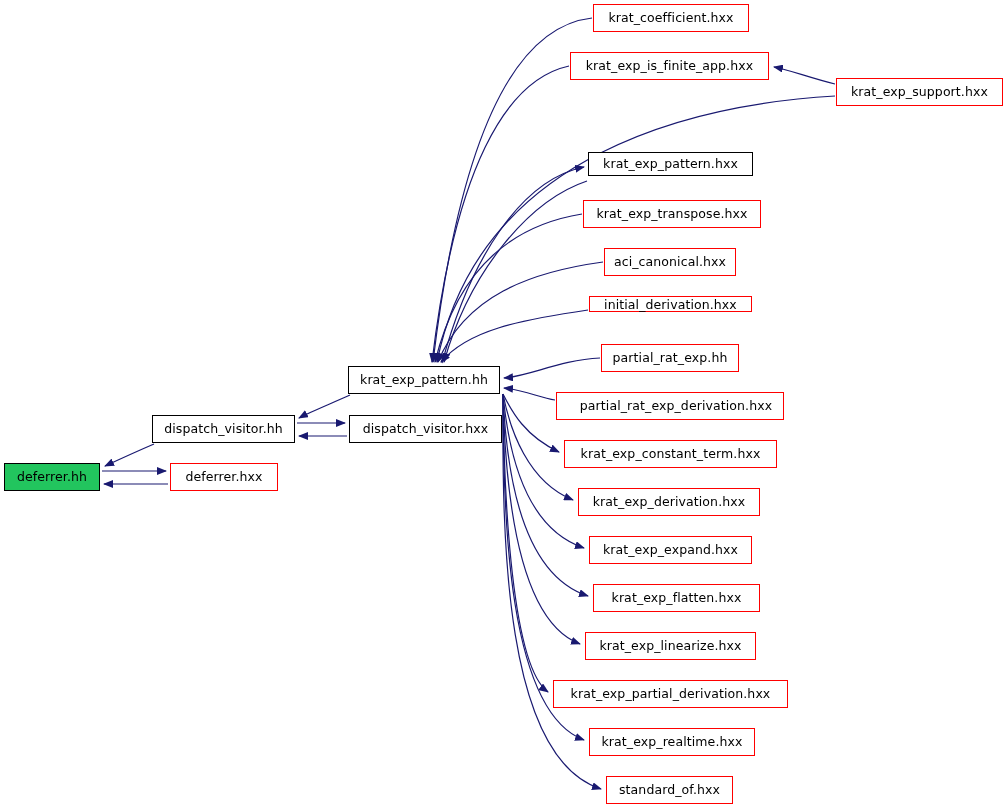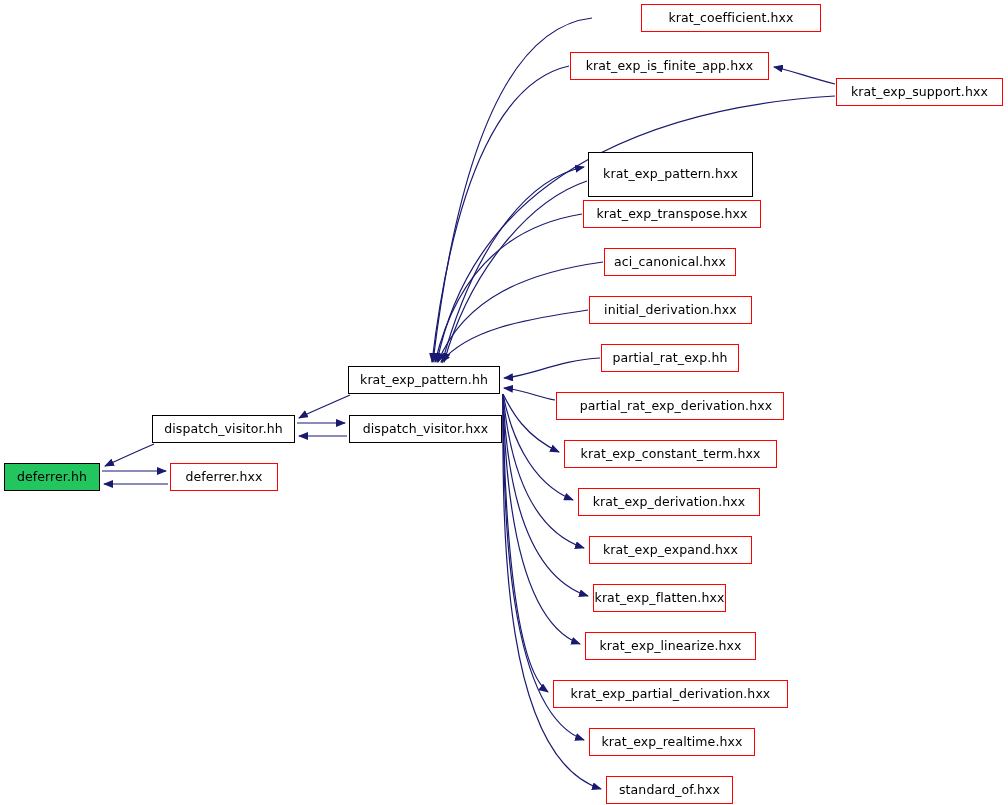--- a/index.html
+++ b/index.html
@@ -59,57 +59,57 @@
       <path d="M347,436 L299,436"></path>
 
       <path d="M154,444 C140,450 118,460 105,466"></path>
 
       <path d="M102,471 L166,471"></path>
       <path d="M168,484 L104,484"></path>
     </g>
   </svg>
 
   <div id="nodes">
-      <div class="node" style="left: 593px; top: 4px; width: 180px; height: 28px; margin-left: 48px;">
+      <div class="node" style="left: 593px; top: 4px; width: 156px; height: 28px;">
         <span class="lbl">krat_coefficient.hxx</span>
       </div>
       <div class="node" style="left: 570px; top: 52px; width: 199px; height: 28px;">
         <span class="lbl">krat_exp_is_finite_app.hxx</span>
       </div>
       <div class="node" style="left: 836px; top: 78px; width: 167px; height: 28px;">
         <span class="lbl">krat_exp_support.hxx</span>
       </div>
-      <div class="node black" style="left: 588px; top: 152px; width: 165px; height: 45px;">
+      <div class="node black" style="left: 588px; top: 152px; width: 165px; height: 24px;">
         <span class="lbl">krat_exp_pattern.hxx</span>
       </div>
       <div class="node" style="left: 583px; top: 200px; width: 178px; height: 28px; text-align: center;">
         <span class="lbl">krat_exp_transpose.hxx</span>
       </div>
       <div class="node" style="left: 604px; top: 248px; width: 132px; height: 28px;">
         <span class="lbl">aci_canonical.hxx</span>
       </div>
-      <div class="node" style="left: 589px; top: 296px; width: 163px; height: 28px;">
+      <div class="node" style="left: 589px; top: 296px; width: 163px; height: 16px; align-items: flex-end;">
         <span class="lbl">initial_derivation.hxx</span>
       </div>
       <div class="node" style="left: 601px; top: 344px; width: 138px; height: 28px;">
         <span class="lbl">partial_rat_exp.hh</span>
       </div>
       <div class="node" style="left: 556px; top: 392px; width: 228px; height: 28px; padding-left: 12px;">
         <span class="lbl">partial_rat_exp_derivation.hxx</span>
       </div>
       <div class="node" style="left: 564px; top: 440px; width: 213px; height: 28px;">
         <span class="lbl">krat_exp_constant_term.hxx</span>
       </div>
       <div class="node" style="left: 578px; top: 488px; width: 182px; height: 28px;">
         <span class="lbl">krat_exp_derivation.hxx</span>
       </div>
       <div class="node" style="left: 589px; top: 536px; width: 163px; height: 28px;">
         <span class="lbl">krat_exp_expand.hxx</span>
       </div>
-      <div class="node" style="left: 593px; top: 584px; width: 133px; height: 28px;">
+      <div class="node" style="left: 593px; top: 584px; width: 167px; height: 28px;">
         <span class="lbl">krat_exp_flatten.hxx</span>
       </div>
       <div class="node" style="left: 585px; top: 632px; width: 171px; height: 28px;">
         <span class="lbl">krat_exp_linearize.hxx</span>
       </div>
       <div class="node" style="left: 553px; top: 680px; width: 235px; height: 28px;">
         <span class="lbl">krat_exp_partial_derivation.hxx</span>
       </div>
       <div class="node" style="left: 589px; top: 728px; width: 166px; height: 28px;">
         <span class="lbl">krat_exp_realtime.hxx</span>

